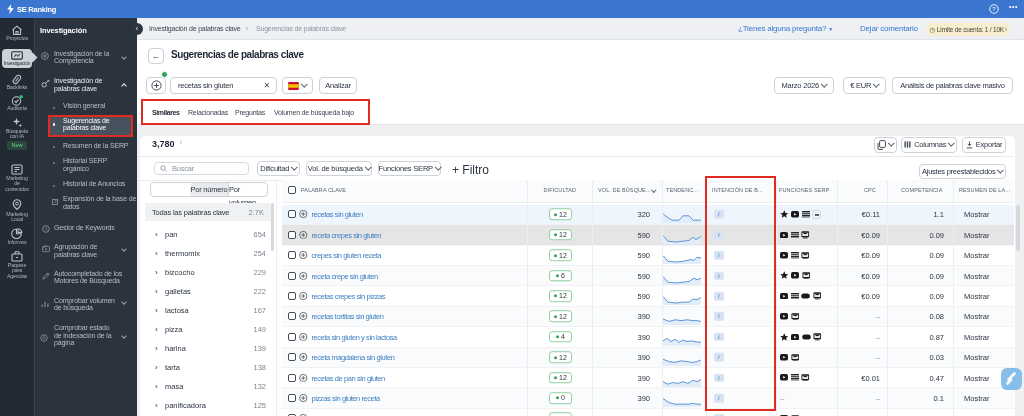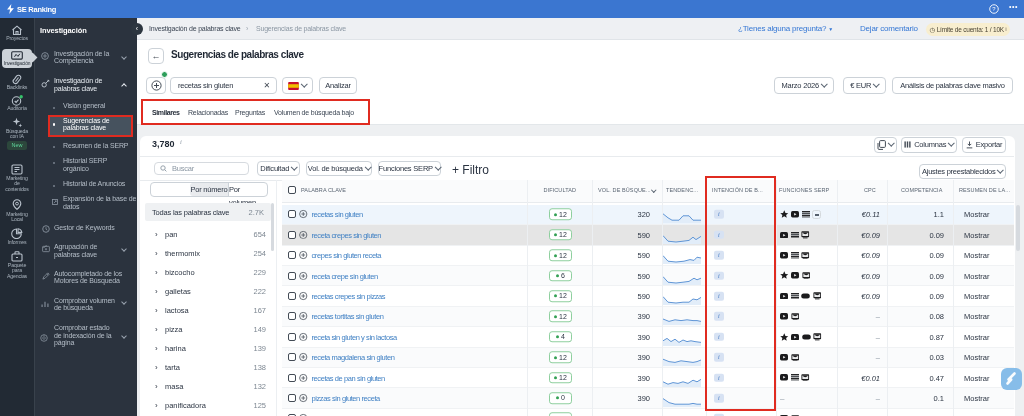--- a/index.html
+++ b/index.html
@@ -29,21 +29,21 @@
 .row{position:absolute;left:282px;width:732px;height:20.4px;}
 .kw{position:absolute;left:29.5px;top:50%;transform:translateY(-50%);font-size:7.5px;letter-spacing:-0.42px;color:#4181c4;white-space:pre;}
 .cbox{position:absolute;left:5.5px;top:50%;transform:translateY(-50%);width:8px;height:8px;border:1.3px solid #434b55;border-radius:2px;background:#fff;}
 .plus{position:absolute;left:17px;top:50%;transform:translateY(-50%);width:8.5px;height:8.5px;}
 .pill{position:absolute;left:267px;top:50%;transform:translateY(-50%);width:22.5px;height:11.5px;border:1px solid #8ecf9e;border-radius:3px;background:#fff;font-size:7px;color:#2b3442;display:flex;align-items:center;justify-content:center;gap:2.5px;}
 .dot{width:3px;height:3px;border-radius:50%;background:#33a054;}
 .vol{position:absolute;right:364px;top:50%;transform:translateY(-50%);font-size:7.5px;color:#2b3442;}
 .spark{position:absolute;left:381px;top:50%;transform:translateY(-50%);height:10px;}
 .ibadge{position:absolute;left:432px;top:50%;transform:translateY(-50%);width:9.5px;height:8.5px;background:#d7e2f3;border-radius:2px;color:#3d74c1;font-size:6px;font-style:italic;text-align:center;line-height:8.5px;font-family:"Liberation Serif",serif;}
 .serp{position:absolute;left:498px;top:50%;transform:translateY(-50%);display:flex;gap:2.5px;align-items:center;height:8px;}
-.cpc{position:absolute;right:134px;top:50%;transform:translateY(-50%);font-size:7.5px;color:#2b3442;font-style:italic;}
+.cpc{position:absolute;right:134px;top:50%;transform:translateY(-50%);font-size:7.5px;color:#2b3442;}
 .comp{position:absolute;right:70px;top:50%;transform:translateY(-50%);font-size:7.5px;color:#2b3442;}
 .most{position:absolute;left:682px;top:50%;transform:translateY(-50%);font-size:7.5px;color:#2b3442;}
 .dash{color:#8b97a3;}
 .litem{position:absolute;left:145px;width:126px;height:19px;font-size:7.5px;color:#2b3442;}
 .lnum{position:absolute;right:5px;top:50%;transform:translateY(-50%);color:#7d8792;}
 .lchev{position:absolute;left:10px;top:50%;transform:translateY(-50%);font-size:8px;color:#2b3442;}
 .ltxt{position:absolute;left:20px;top:50%;transform:translateY(-50%);}
 .tab{position:absolute;top:109px;font-size:7px;letter-spacing:-0.2px;color:#3c4654;}
 </style></head>
 <body>

